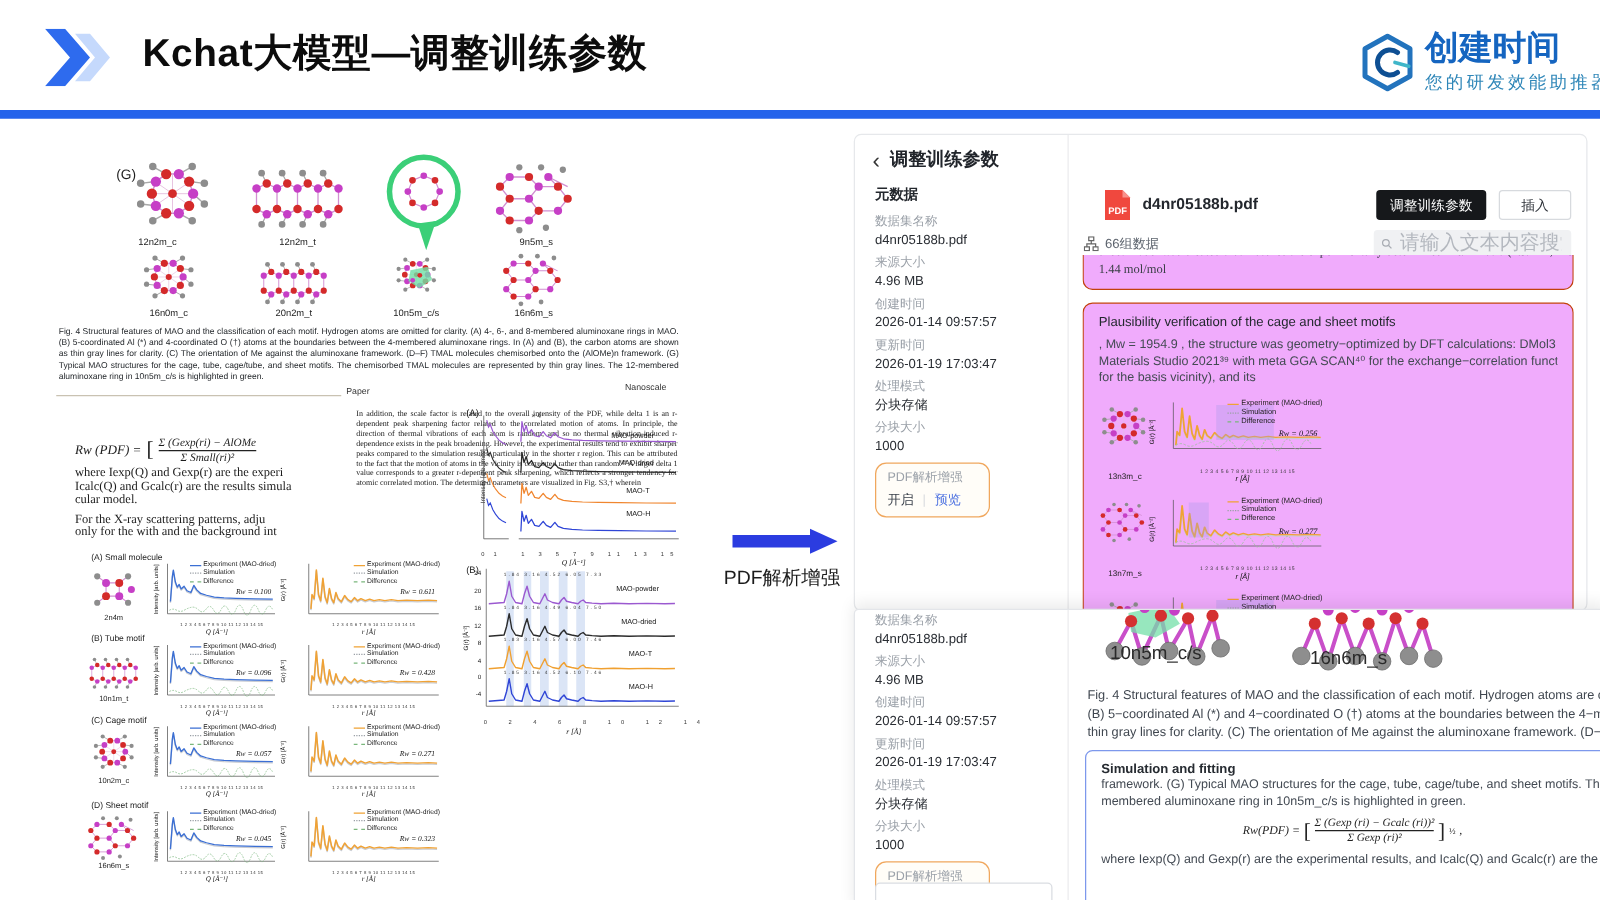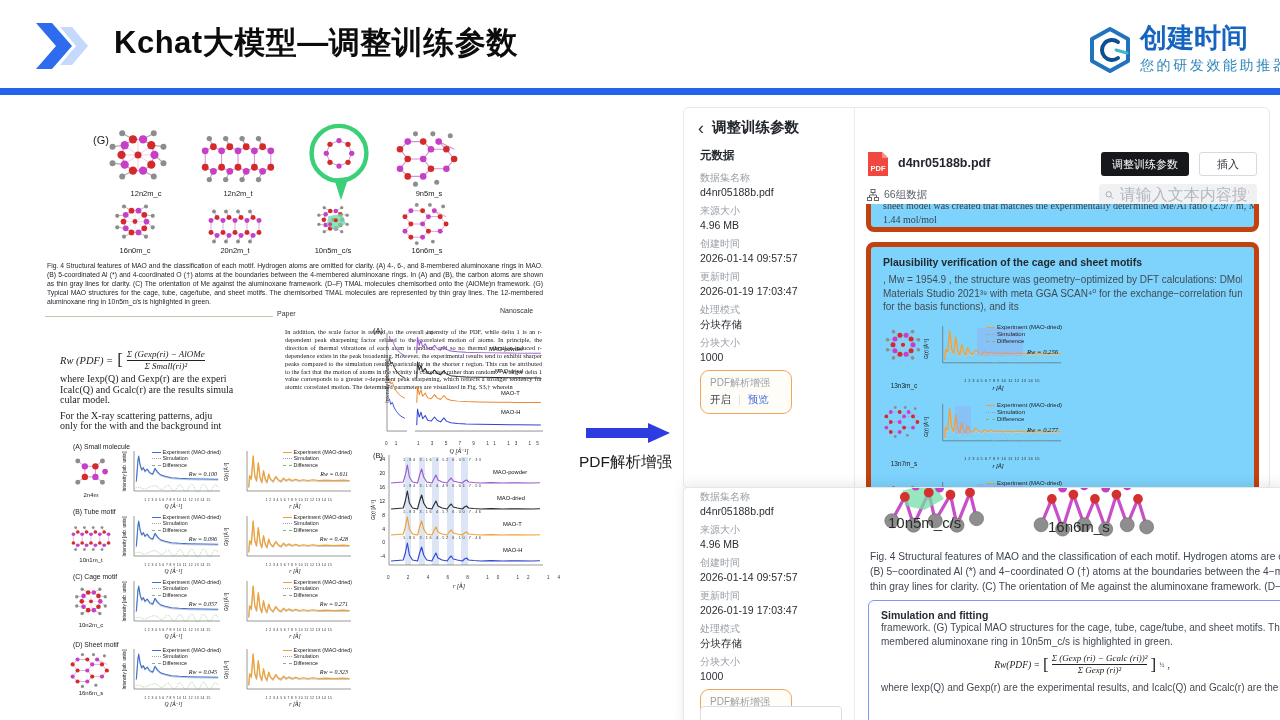--- a/index.html
+++ b/index.html
@@ -83,39 +83,39 @@
   .fv{font-size:10.5px;color:#2a2e34;line-height:13px;margin-top:2px;white-space:nowrap}
   .fv.small{font-size:9px;letter-spacing:-.2px}
   .enh{margin-top:4px;border:1px solid #f0a75d;border-radius:9px;padding:6px 9px;width:72px;background:#fffdf8}
   .enh .fl{color:#9aa0a8}
   .enh-row{margin-top:4px;font-size:10.5px}
   .on{color:#383f49}
   .dv{color:#d9dbde;margin:0 7px}
   .pv{color:#4a6fe0;cursor:pointer}
   .vdiv{position:absolute;left:170px;top:0;bottom:0;width:1px;background:#ececee}
   .main1{position:absolute;left:182px;top:36px;right:0;bottom:0}
-  .file-row{position:absolute;left:0;top:6px;right:0;height:28px}
+  .file-row{position:absolute;left:16px;top:6px;right:0;height:28px}
   .fname{position:absolute;left:32px;top:6px;font-size:12.5px;font-weight:700;color:#23272d}
   .btn-dark{position:absolute;right:80px;top:2px;height:24px;padding:0 11px;background:#16181b;color:#fff;
             font-size:11px;border:none;border-radius:3px;font-family:"Liberation Sans",sans-serif;cursor:pointer}
   .btn-lite{position:absolute;right:12px;top:2px;height:24px;width:58px;background:#fff;border:1px solid #d7dade;
             border-radius:3px;font-size:11px;color:#2d3138;font-family:"Liberation Sans",sans-serif;cursor:pointer}
   .count-row{position:absolute;left:1px;top:40px;height:22px;font-size:10.5px;color:#5c636d;
              display:flex;align-items:center;gap:5px}
   .search{position:absolute;right:12px;top:40px;width:158px;height:22px;background:#f0f1f3;border-radius:3px;
           display:flex;align-items:center;padding:0 6px;gap:4px;box-sizing:border-box}
   .search input{border:none;background:transparent;outline:none;font-size:16px;color:#555;width:100%;
                 font-family:Liberation Serif, serif}
   .search input::placeholder{color:#b4b8bf}
   .cards{position:absolute;left:0;right:10px;top:60px;bottom:0;overflow:hidden}
-  .card{border:5px solid #c2410c;border-radius:8px;background:#7dd3fc;box-sizing:border-box}
+  .card{border:1px solid #c2410c;border-radius:8px;background:#f0abfc;box-sizing:border-box}
   .card1{margin-top:-18px;padding:8px 12px;height:46px;overflow:hidden}
   .pdftext{font-family:"Liberation Serif","DejaVu Serif",serif;font-size:10px;color:#3a3f46;line-height:13.5px;white-space:nowrap}
   .card2{margin-top:10px;padding:9px 12px;height:310px}
-  .c2t{font-size:10.5px;font-weight:700;color:#24292f}
+  .c2t{font-size:10.5px;font-weight:400;color:#24292f}
   .c2p{margin-top:5px;font-size:10px;color:#434a53;line-height:13.6px;white-space:nowrap;overflow:hidden}
   .figgrid{display:flex;flex-wrap:wrap;margin-top:10px;column-gap:12px;row-gap:16px}
   .fig{width:182px;height:62px;position:relative;display:flex}
   .figmol{width:42px;position:relative}
   .figmol .mlab{position:absolute;bottom:-3px;left:-4px;right:-4px;text-align:center;font-size:6.5px;color:#222}
   .figchart{position:relative;flex:1;margin-left:8px;margin-right:2px;height:52px}
   .fig .leg{font-size:6px;line-height:7.2px}
   .fig .rw{font-size:6.6px;top:24px}
   .fig .xt{font-size:4px;bottom:-7px}
   .fig .xl{font-size:6px;bottom:-15px}
@@ -319,21 +319,21 @@
       </svg>
     <svg class="abs" style="left:152px;top:16px" width="82" height="58" viewBox="0 0 80 56">
         <use href="#m-tube"></use>
       </svg>
     <svg class="abs" style="left:252px;top:8px" width="84" height="94" viewBox="0 0 84 96">
         <use href="#m-balloon"></use>
       </svg>
     <svg class="abs" style="left:348px;top:18px" width="72" height="58" viewBox="0 0 72 60">
         <use href="#m-sheet"></use>
       </svg>
-    <div class="mlabel" style="left:68px;top:77px;width:66px">12n2m_c</div>
+    <div class="mlabel" style="left:48px;top:77px;width:66px">12n2m_c</div>
     <div class="mlabel" style="left:152px;top:77px;width:82px">12n2m_t</div>
     <div class="mlabel" style="left:348px;top:77px;width:72px">9n5m_s</div>
 
     <svg class="abs" style="left:58px;top:88px" width="64" height="46" viewBox="0 0 64 64">
         <use href="#m-cage"></use>
       </svg>
     <svg class="abs" style="left:150px;top:92px" width="80" height="42" viewBox="0 0 80 56">
         <use href="#m-tube"></use>
       </svg>
     <svg class="abs" style="left:248px;top:86px" width="80" height="48" viewBox="0 0 84 84">
@@ -809,21 +809,21 @@
       <div class="cards">
         <div class="card card1">
           <div class="pdftext">sheet model was created that matches the experimentally determined Me/Al ratio (2.9/7 m, Me/Al =</div>
           <div class="pdftext">1.44 mol/mol</div>
         </div>
         <div class="card card2">
           <div class="c2t">Plausibility verification of the cage and sheet motifs</div>
           <div class="c2p">
             <div>, Mw = 1954.9 , the structure was geometry−optimized by DFT calculations: DMol3 implemented in</div>
             <div>Materials Studio 2021³⁹ with meta GGA SCAN⁴⁰ for the exchange−correlation function and DNP⁴¹</div>
-            <div>for the basis functions), and its</div>
+            <div>for the basis vicinity), and its</div>
           </div>
           <div class="figgrid">
 
             <div class="fig">
               <div class="figmol">
                 <svg width="40" height="44" viewBox="0 0 64 64">
                     <use href="#m-cage"></use>
                   </svg>
                 <div class="mlab">13n3m_c</div>
               </div>

